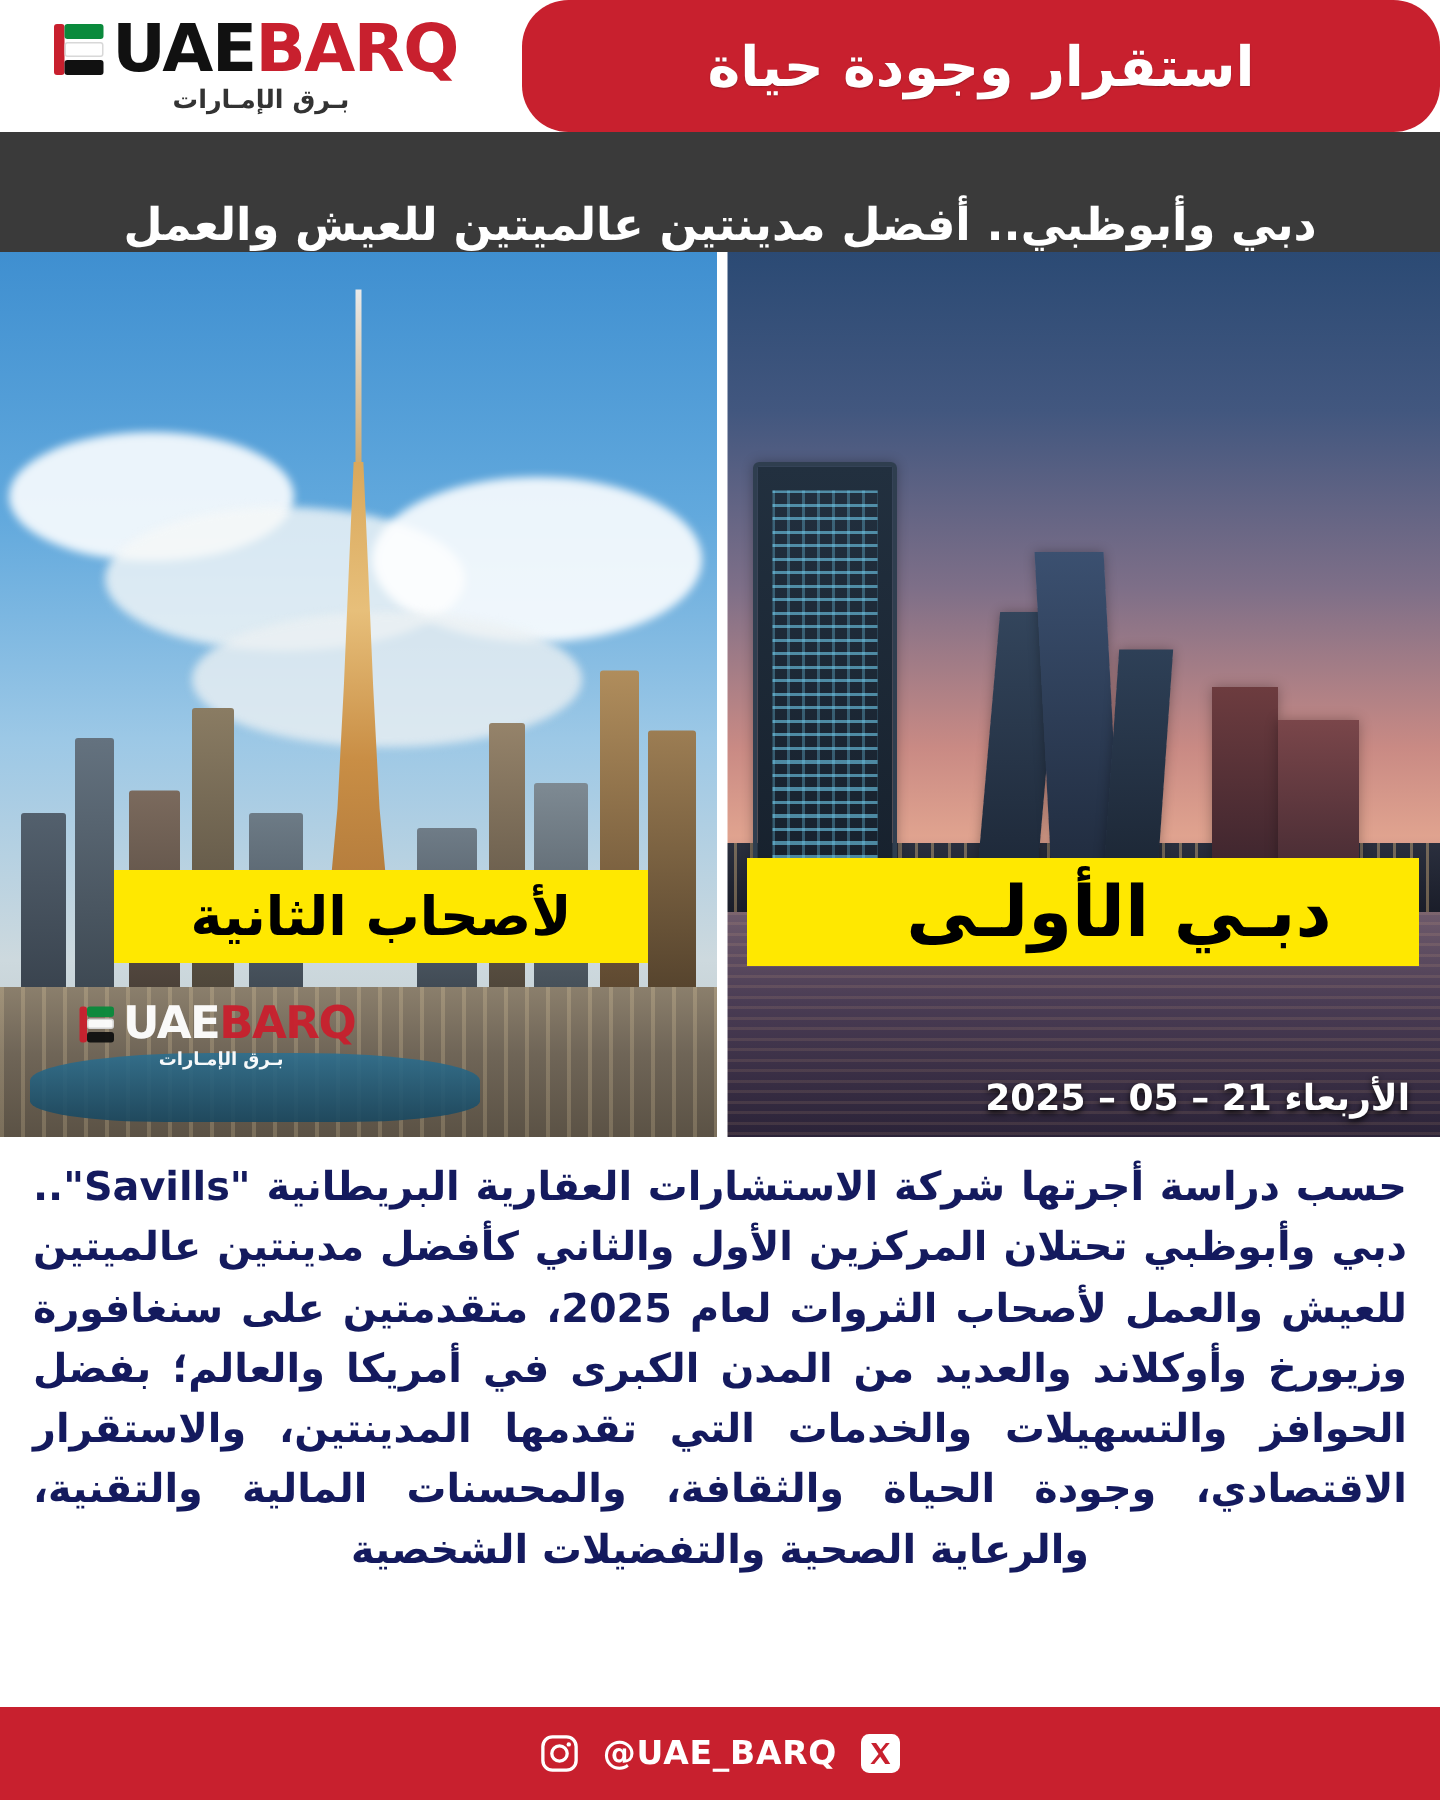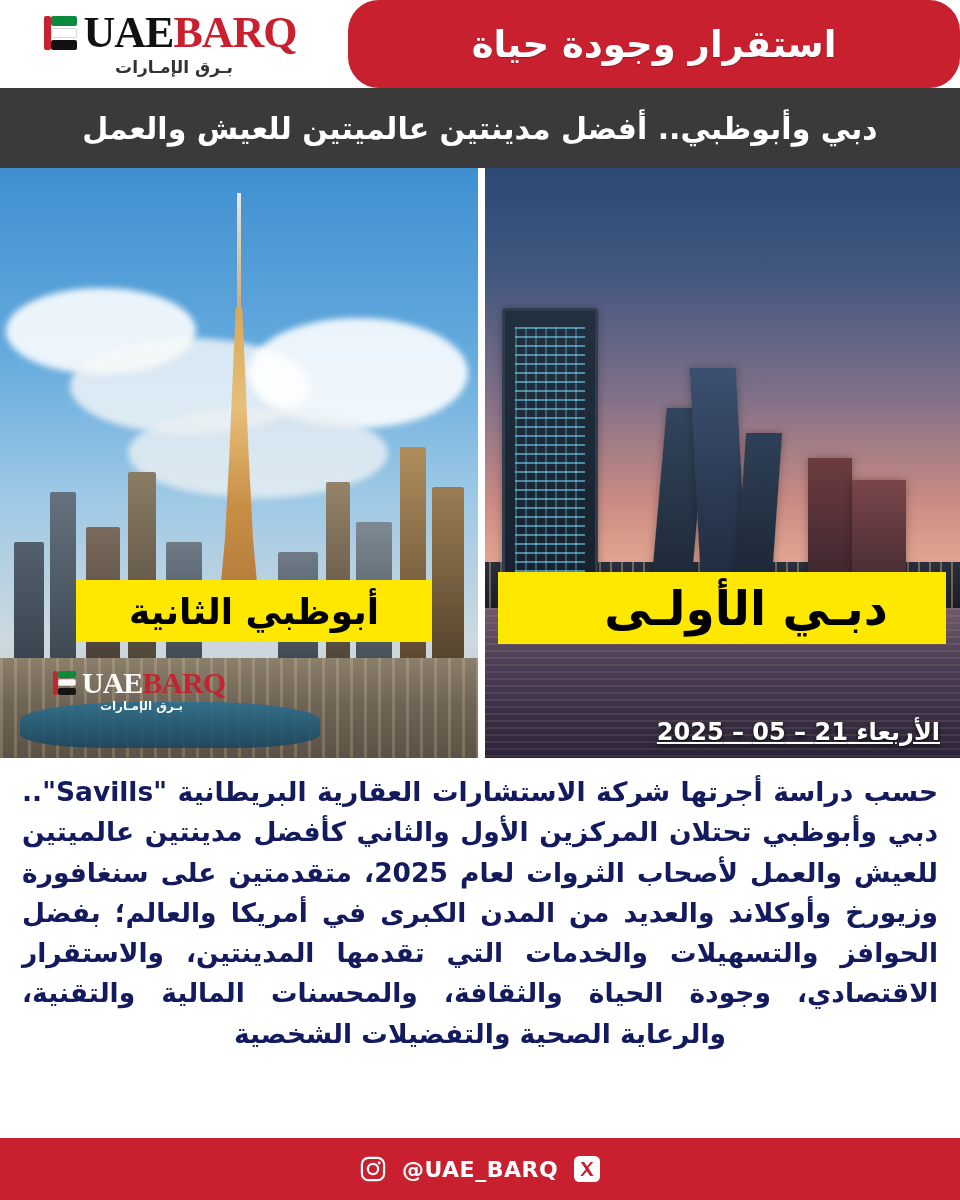--- a/index.html
+++ b/index.html
@@ -69,38 +69,37 @@
   .logo-mark .s2 { top: 12px; background: #ffffff; border: 1px solid #d8d8d8; height: 10px; }
   .logo-mark .s3 { top: 24px; background: #111111; }
   .logo-mark .bar {
     position: absolute; left: -7px; top: 0; width: 7px; height: 34px; background: #c8202e; border-radius: 2px;
   }
   .logo-text {
     font-size: 44px;
     font-weight: bold;
     letter-spacing: -1px;
     line-height: 1;
-    font-family: Liberation Serif, serif;
   }
   .logo-text .u { color: #111111; }
   .logo-text .b { color: #c8202e; }
   .logo-sub {
     font-size: 17px;
     color: #333333;
     letter-spacing: 2px;
     direction: rtl;
     font-weight: bold;
   }
 
   
   .subheader {
     flex: 0 0 80px;
     background: #3a3a3a;
     display: flex;
-    align-items: center;
+    align-items: flex-end;
     justify-content: center;
     padding: 0 14px;
   }
   .subheader-text {
     color: #ffffff;
     font-size: 30px;
     font-weight: bold;
     direction: rtl;
     text-align: center;
   }
@@ -264,21 +263,20 @@
   .watermark .logo-mark .s2 { top: 8px; }
   .watermark .logo-mark .s3 { top: 17px; }
   .watermark .logo-mark .bar { width: 5px; height: 24px; left: -5px; }
 
   
   .date-chip {
     position: absolute; right: 20px; bottom: 12px; z-index: 7;
     color: #ffffff; font-size: 24px; font-weight: bold;
     direction: rtl;
     text-shadow: 0 2px 4px rgba(0,0,0,0.85);
-    text-decoration: underline;
   }
 
   
   .body {
     flex: 1 1 auto;
     background: #ffffff;
     padding: 14px 22px 4px 22px;
     display: flex; flex-direction: column; justify-content: flex-start; align-items: flex-end;
   }
   .body p {
@@ -383,21 +381,21 @@
       <div class="d-tower dt8"></div>
       <div class="d-tower dt9"></div>
       <div class="d-tower dt10"></div>
       <div class="d-ground"></div>
       <div class="d-lagoon"></div>
     </div>
 
     <div class="divider"></div>
 
     <div class="cap cap-left">
-      <span class="cap-text">أبوظبي الثانية</span>
+      <span class="cap-text">لأصحاب الثانية</span>
     </div>
 
     <div class="cap cap-right">
       <span class="cap-text">دبـي الأولـى</span>
     </div>
 
     <div class="watermark">
       <div class="logo-row">
         <span class="logo-text">
           <span class="u">UAE</span><span class="b">BARQ</span>

